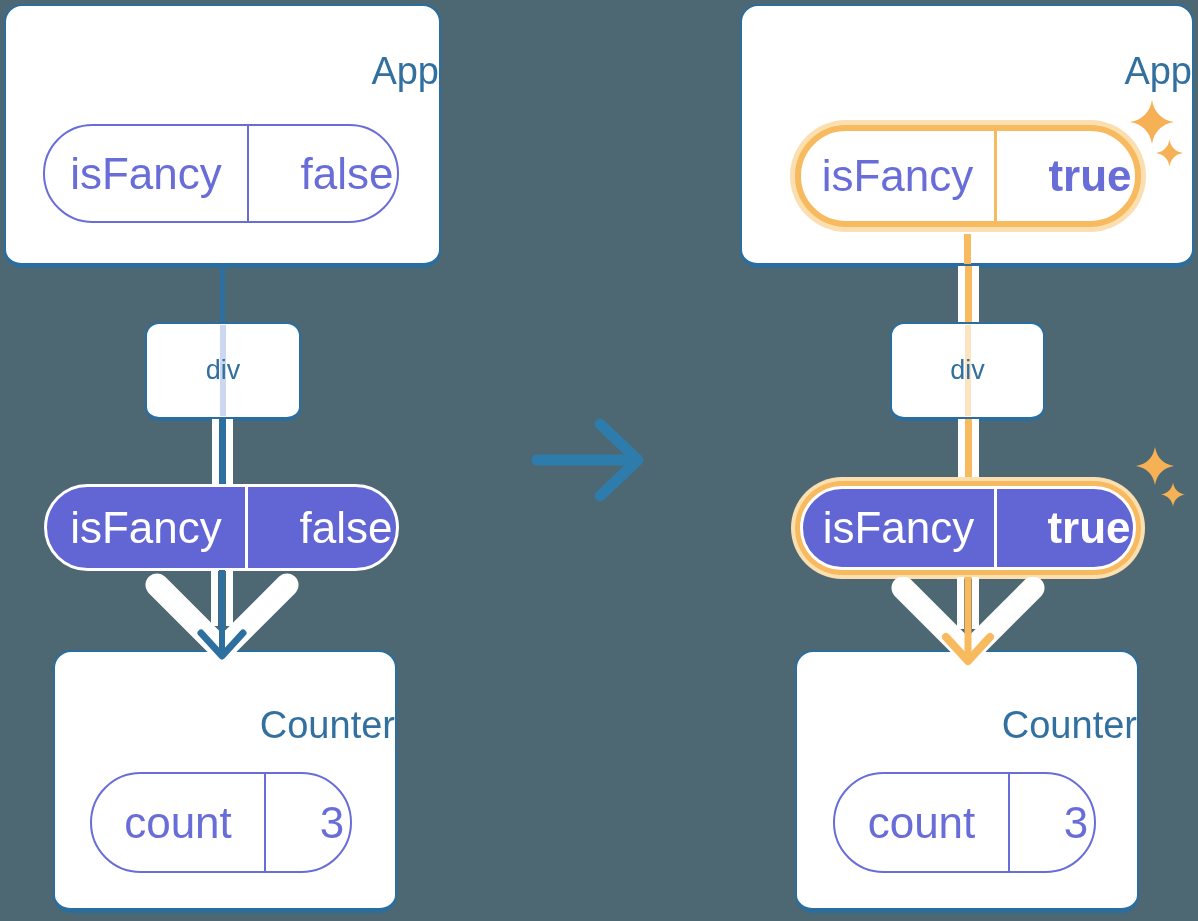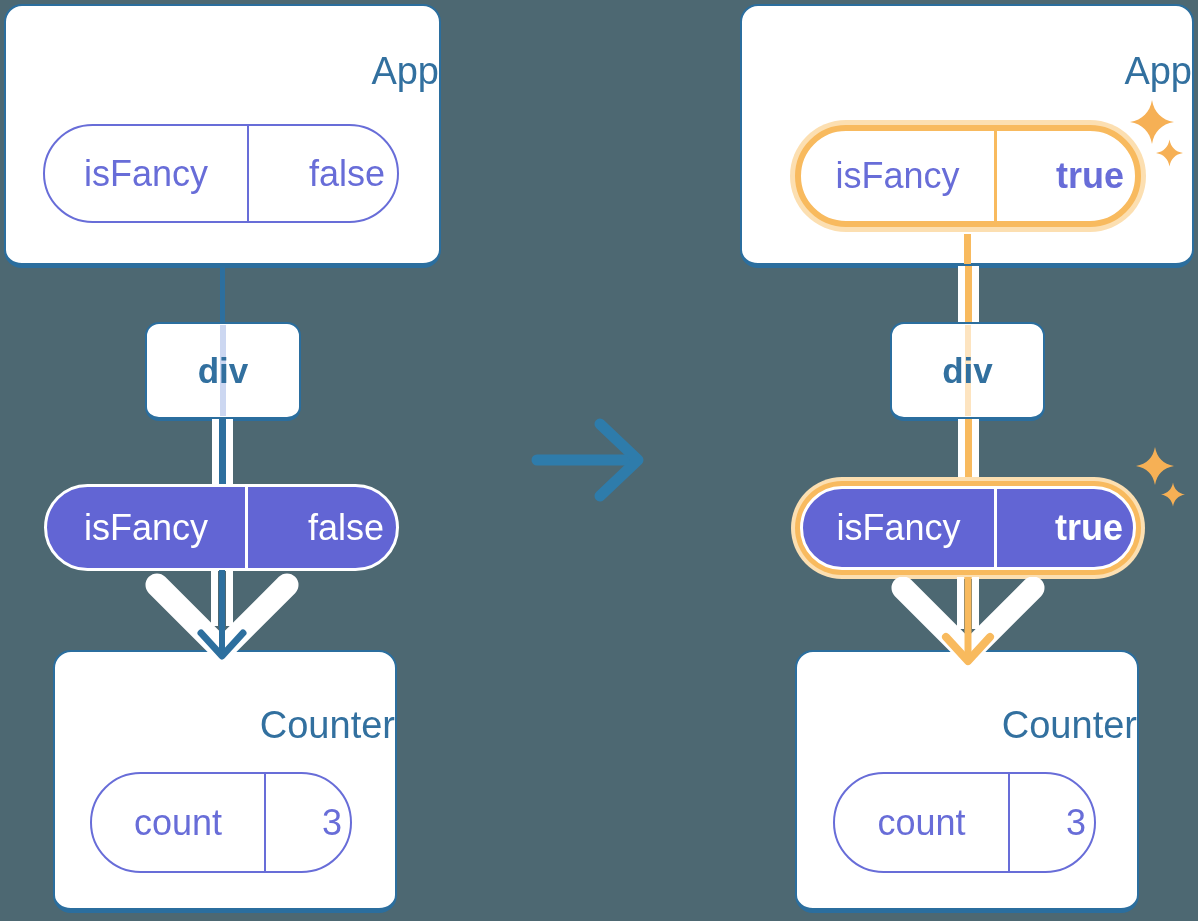--- a/index.html
+++ b/index.html
@@ -23,21 +23,21 @@
   .node-title{
     position:absolute;left:0;width:100%;
     text-align:right;
     color:var(--title-text,#32709f);
     font-size:38px;font-weight:500;
   }
 
   
   .pill{
     position:absolute;display:flex;align-items:stretch;
-    border-radius:70px;font-size:36px;
+    border-radius:70px;font-size:44px;
   }
   .pill .cell{
     display:flex;align-items:center;justify-content:center;
     height:100%;
   }
   .pill .cell-key{flex:none;}
   .pill .cell-val{flex:1;margin-left:48px;}
   .pill-outline{
     border:2.5px solid var(--purple-outline,#686dd8);
     color:var(--purple-outline,#686dd8);
@@ -64,21 +64,21 @@
 
   
   .div-box{
     position:absolute;
     background:var(--card-bg,#fff);
     border:2.5px solid var(--card-border,#2b6e9e);
     border-bottom-width:4px;
     border-radius:14px;
     display:flex;align-items:center;justify-content:center;
     color:var(--title-text,#32709f);
-    font-size:35px;font-weight:700;
+    font-size:27px;font-weight:400;
   }
   .div-box .thread-faded{
     position:absolute;top:1px;bottom:1px;left:50%;
     width:6px;margin-left:-3px;z-index:0;
   }
   .div-box .div-label{position:relative;z-index:1;}
 
   
   .vline{position:absolute;}
   .pipe{position:absolute;display:flex;}

